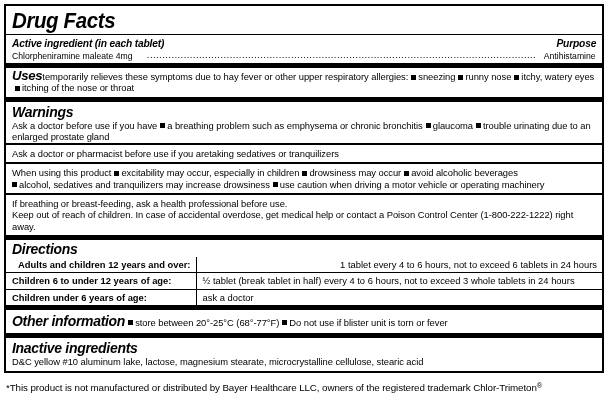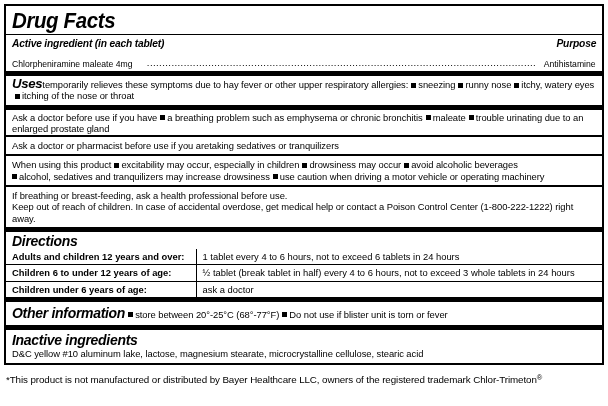--- a/index.html
+++ b/index.html
@@ -64,21 +64,21 @@
     letter-spacing: -0.2px;
   }
   .ai-head span { display:inline-block; transform: scaleX(0.9); transform-origin: left center; }
   .ai-head span.r { transform-origin: right center; }
   .ai-line {
     display: flex;
     align-items: flex-start;
     font-size: 9.6px;
     line-height: 11px;
     white-space: nowrap;
-    margin-top: 8px;
+    margin-top: 0px;
   }
   .ai-name { display:inline-block; transform: scaleX(0.9); transform-origin:left center; }
   .ai-dots {
     flex: 1 1 auto;
     overflow: hidden;
     white-space: nowrap;
     font-size: 9.6px;
     letter-spacing: 0.4px;
     margin: 0 1px 0 1px;
     position: relative;
@@ -130,21 +130,21 @@
     width: 100%;
     border-collapse: collapse;
     font-size: 9.4px;
     line-height: 11.3px;
   }
   table.dir td {
     padding: 2px 5px 2px 6px;
     vertical-align: top;
     border-top: 1.5px solid #000;
   }
-  table.dir tr:first-child td { border-top: none; }
+  table.dir tr:first-child td { border-top: none; text-align: right; }
   table.dir td.col1 {
     width: 190px;
     font-weight: bold;
     border-right: 1.5px solid #000;
     white-space: nowrap;
   }
 
   
   .footnote {
     margin-top: 7px;
@@ -179,21 +179,22 @@
       </div>
     </div>
     <div class="rule-bar"></div>
 
     <div class="sec">
       <p class="bodytext"><span class="inline-head">Uses</span><span>temporarily relieves these symptoms due to hay fever or other upper respiratory allergies:</span><span class="bullet"></span><span>sneezing</span><span class="bullet"></span><span>runny nose</span><span class="bullet"></span><span>itchy, watery eyes</span><span class="bullet"></span><span>itching of the nose or throat</span></p>
     </div>
     <div class="rule-bar"></div>
 
     <div class="sec" style="padding-bottom:1px;">
-      <p class="bodytext"><b>Ask a doctor before use if you have</b><span class="bullet"></span><span>a breathing problem such as emphysema or chronic bronchitis</span><span class="bullet"></span><span>maleate</span><span class="bullet"></span><span>trouble urinating due to an enlarged prostate gland</span></p>
+      <span class="blk-head">Warnings</span>
+      <p class="bodytext"><b>Ask a doctor before use if you have</b><span class="bullet"></span><span>a breathing problem such as emphysema or chronic bronchitis</span><span class="bullet"></span><span>glaucoma</span><span class="bullet"></span><span>trouble urinating due to an enlarged prostate gland</span></p>
     </div>
     <div class="rule-med"></div>
 
     <div class="sec" style="padding-top:3px;padding-bottom:3px;">
       <p class="bodytext"><b>Ask a doctor or pharmacist before use if you are</b><span>taking sedatives or tranquilizers</span></p>
     </div>
     <div class="rule-med"></div>
 
     <div class="sec" style="padding-top:3px;padding-bottom:3px;">
       <p class="bodytext"><b>When using this product</b><span class="bullet"></span><span>excitability may occur, especially in children</span><span class="bullet"></span><span>drowsiness may occur</span><span class="bullet"></span><span>avoid alcoholic beverages</span><br><span class="bullet" style="margin-left:0;"></span><span>alcohol, sedatives and tranquilizers may increase drowsiness</span><span class="bullet"></span><span>use caution when driving a motor vehicle or operating machinery</span></p>

